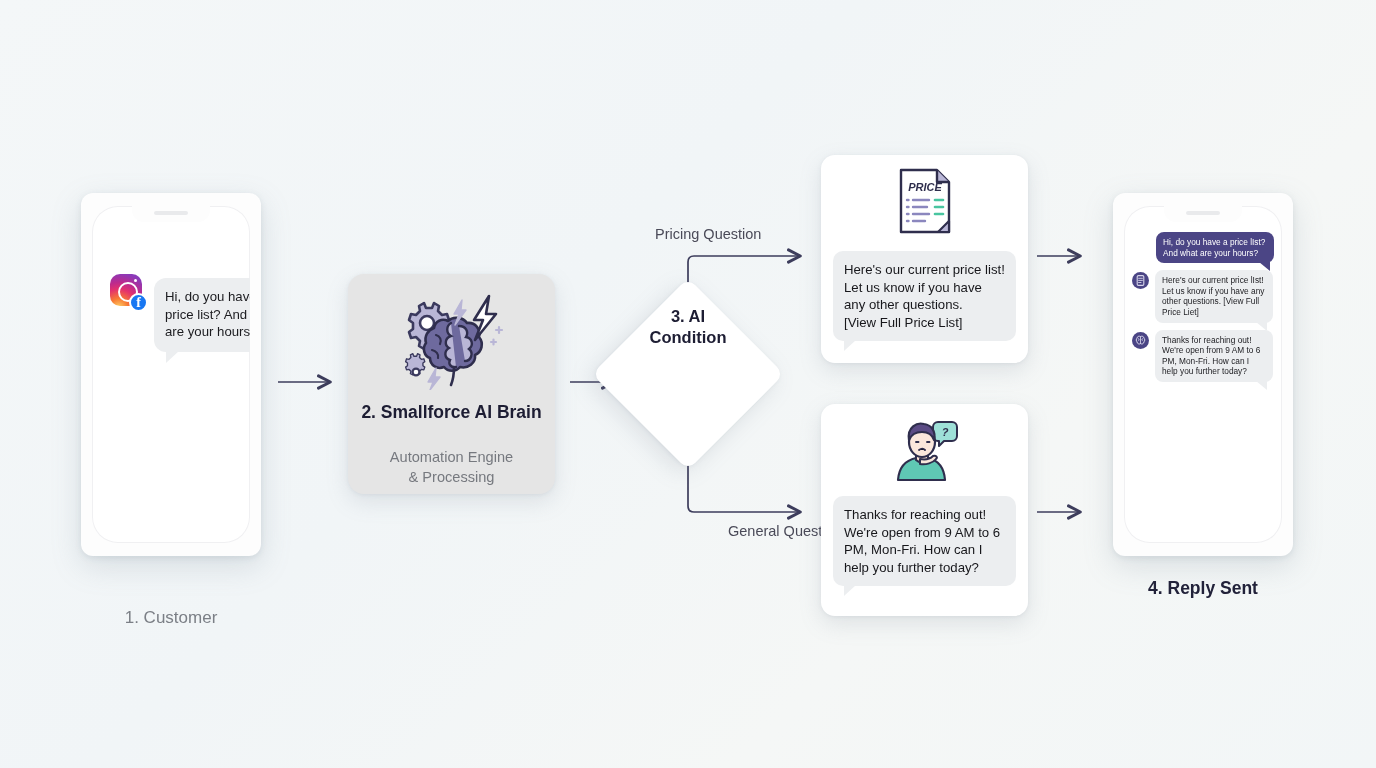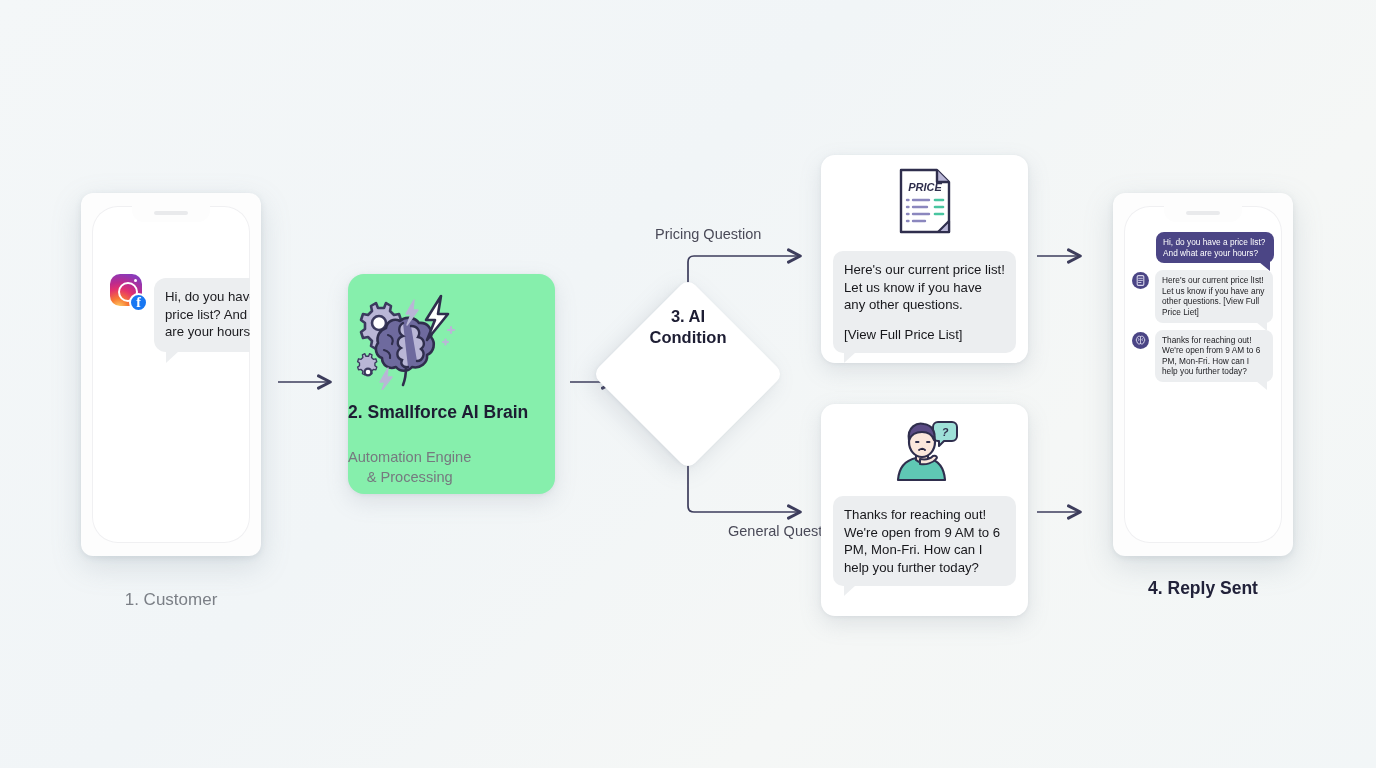--- a/index.html
+++ b/index.html
@@ -75,34 +75,34 @@
     content: ""; position: absolute; left: 12px; bottom: -11px;
     border-width: 12px 13px 0 0; border-style: solid;
     border-color: #eceef0 transparent transparent transparent;
   }
 
   
   .caption {
     position: absolute; text-align: center; white-space: nowrap;
   }
   #caption-customer {
-    left: 81px; width: 180px; top: 590px;
+    left: 81px; width: 180px; top: 608px;
     font-size: 17px; color: #7b7f86;
   }
   #caption-reply {
     left: 1113px; width: 180px; top: 578px;
     font-size: 17.5px; color: #22223a; font-weight: bold;
   }
 
   
   #ai-brain-card {
     position: absolute; left: 348px; top: 274px; width: 207px; height: 220px;
-    background: #86efac; border-radius: 16px;
+    background: #e5e5e5; border-radius: 16px;
     box-shadow: 0 8px 22px rgba(120,135,150,.18), 0 1px 4px rgba(120,135,150,.12);
-    display: flex; flex-direction: column; align-items: flex-start;
+    display: flex; flex-direction: column; align-items: center;
   }
   .brain-art { margin-top: 16px; }
   #ai-brain-title {
     margin-top: 8px; font-size: 17.5px; font-weight: bold; color: #1d1d33;
   }
   .ai-brain-sub {
     margin-top: 24px; font-size: 14.6px; line-height: 20px;
     color: #76797f; text-align: center;
   }
 
@@ -140,21 +140,21 @@
     padding: 10px 11px;
     font-size: 13.2px; line-height: 17.6px; color: #17171b;
   }
   #price-bubble { top: 96px; }
   #general-bubble { top: 92px; }
   .resp-bubble::after {
     content: ""; position: absolute; left: 11px; bottom: -10px;
     border-width: 11px 12px 0 0; border-style: solid;
     border-color: #eceef0 transparent transparent transparent;
   }
-  .bubble-link { margin-top: 12px; display: block; }
+  .bubble-link { display: block; }
 
   
   #reply-phone { left: 1113px; top: 193px; width: 180px; height: 363px; }
   .chat { position: absolute; left: 0; right: 0; top: 26px; padding: 0 8px; }
   .msg-row { display: flex; margin-bottom: 7px; }
   .msg-row.out { justify-content: flex-end; }
   .avatar {
     width: 17px; height: 17px; border-radius: 50%;
     background: #4b4585; flex: 0 0 17px; margin-right: 6px; margin-top: 2px;
     position: relative;

